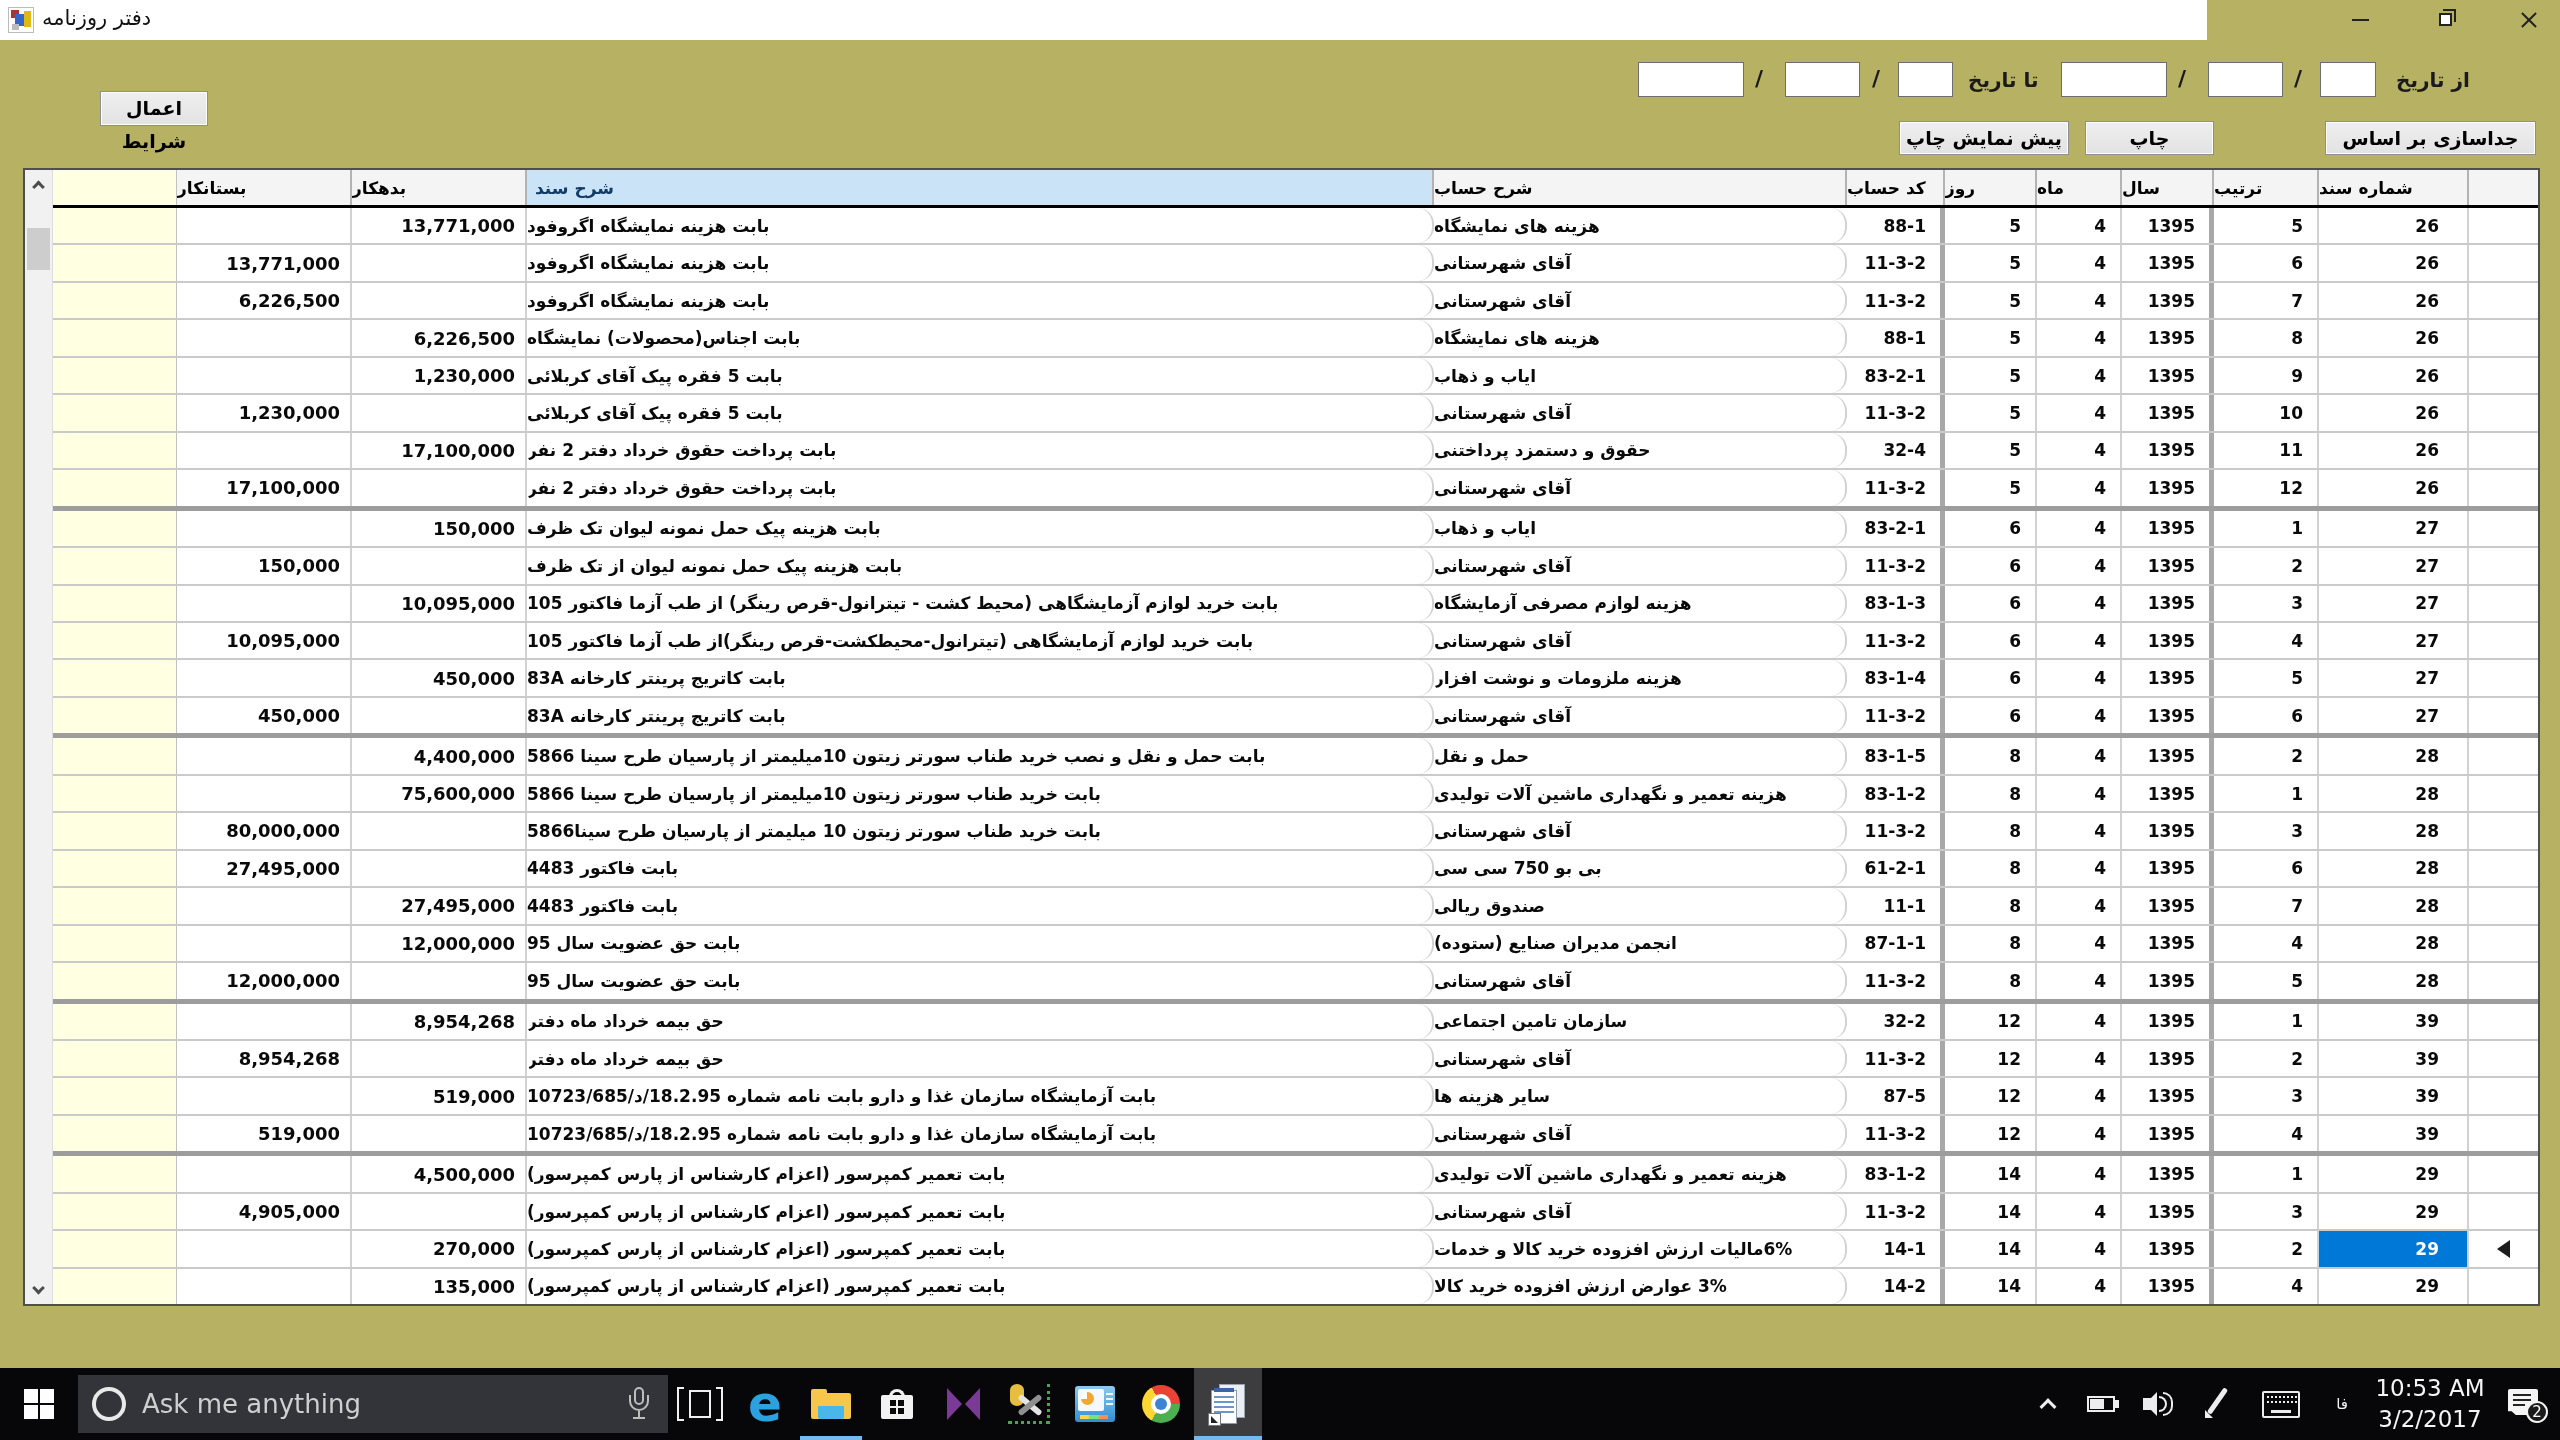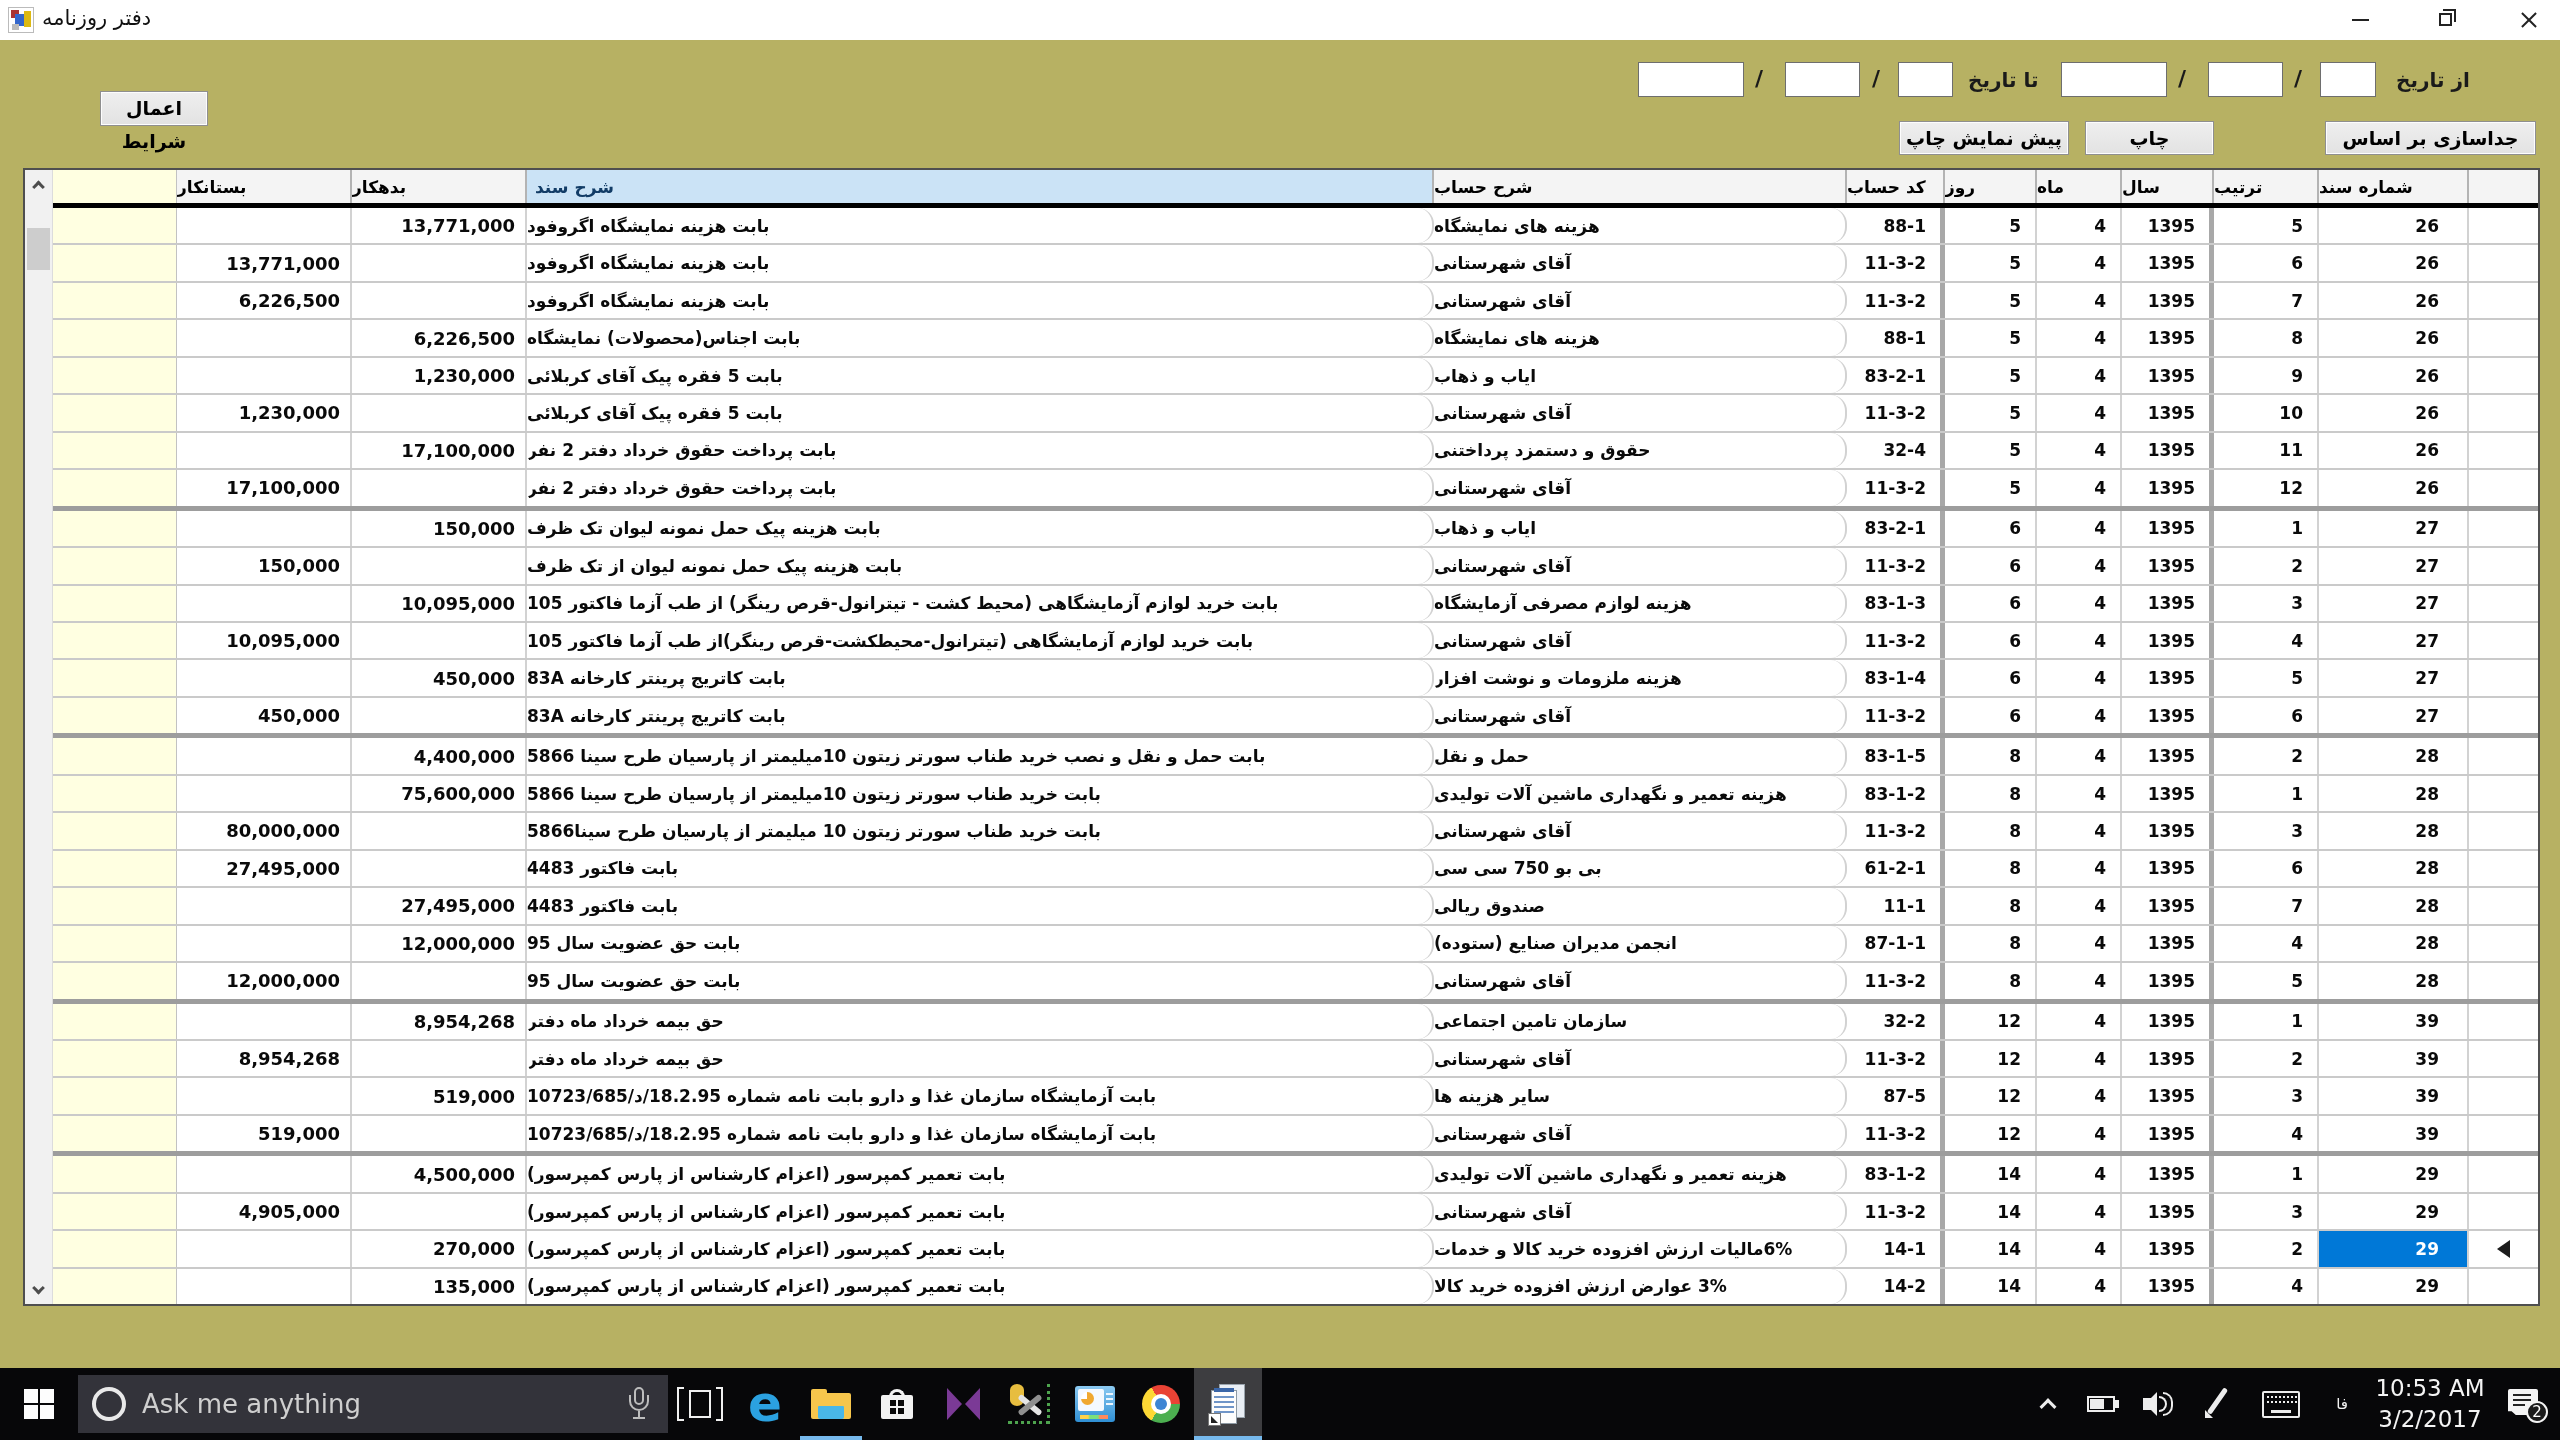--- a/index.html
+++ b/index.html
@@ -1,20 +1,20 @@
 <!DOCTYPE html>
 <html><head>
 <meta charset="utf-8">
 <style>
   * { margin:0; padding:0; box-sizing:border-box; }
   html,body { width:2560px; height:1440px; overflow:hidden; font-family:"DejaVu Sans", sans-serif; }
   #stage { position:relative; width:2560px; height:1440px; background:#b7b163; }
 
   
-  .titlebar { position:absolute; left:0; top:0; width:2560px; height:40px; background:#ffffff; }
+  .titlebar { position:absolute; left:0; top:0; width:2207px; height:40px; background:#ffffff; }
   .app-icon { position:absolute; left:8px; top:7px; width:26px; height:26px; background:#fff; border:1px solid #bbb; }
   .app-icon .sq { position:absolute; }
   .ttl { position:absolute; left:42px; top:6px; font-size:21px; color:#111; }
   .wbtn { position:absolute; top:0; width:60px; height:40px; }
   .wbtn .bar { position:absolute; left:22px; top:19px; width:17px; height:2px; background:#222; }
   .wbtn .rsq { position:absolute; left:24px; top:13px; width:13px; height:13px; border:2px solid #222; background:#fff; }
   .wbtn .rsq2 { position:absolute; left:28px; top:9px; width:13px; height:13px; border:2px solid #222; border-left:none; border-bottom:none; }
   .wbtn .x1,.wbtn .x2 { position:absolute; left:21px; top:19px; width:20px; height:2px; background:#222; }
   .x1 { transform:rotate(45deg);} .x2 { transform:rotate(-45deg);}
 
@@ -27,21 +27,21 @@
   
   .grid { position:absolute; left:23px; top:168px; width:2517px; height:1138px; border:2px solid #4f4f4f; background:#fff; display:flex; }
   .vscroll { width:28px; background:#f1f1f1; position:relative; border-right:1px solid #dcdcdc; }
   .varrow { position:absolute; left:0; width:27px; height:30px; display:flex; align-items:center; justify-content:center; }
   .chev { width:9px; height:9px; border-left:3px solid #4d4d4d; border-top:3px solid #4d4d4d; }
   .chev.up { transform:rotate(45deg) translate(1px,1px); }
   .chev.down { transform:rotate(225deg) translate(1px,1px); }
   .vthumb { position:absolute; left:2px; top:58px; width:23px; height:42px; background:#cdcdcd; }
   .gridbody { flex:1; display:flex; flex-direction:column; --cols:124px 175px 175px 907px 413px 98px 92px 85px 92px 105px 150px 1fr; }
   .grid-row { display:grid; grid-template-columns:var(--cols); direction:ltr; }
-  .ghead { height:38px; border-bottom:5px solid #000000; }
+  .ghead { height:38px; border-bottom:3px solid #000000; }
   .ghead .cell { background:#f4f4f4; border-right:2px solid #b3b3b3; font-weight:bold; font-size:17px; color:#000; display:flex; align-items:center; justify-content:flex-end; padding-right:10px; direction:rtl; }
   .ghead .h-filler { background:#ffffe1; border-right:1px solid #c2c2c2; }
   .ghead .h-desc { background:#cbe3f6; color:#123c66;padding-left:8px; }
   .ghead .h-ind { border-right:none; }
   .rows { flex:1; display:flex; flex-direction:column; }
   .row { flex:1 1 0; border-bottom:2px solid #cacaca; }
   .row.group-end { border-bottom:5px solid #9d9d9d; }
   .rows .row:last-child { border-bottom:none; }
   .cell { display:flex; align-items:center; overflow:hidden; white-space:nowrap; font-size:17px; font-weight:bold; color:#0a0a0a; }
   .row .cell { border-right:2px solid #d2d2d2; background:#fff; }

